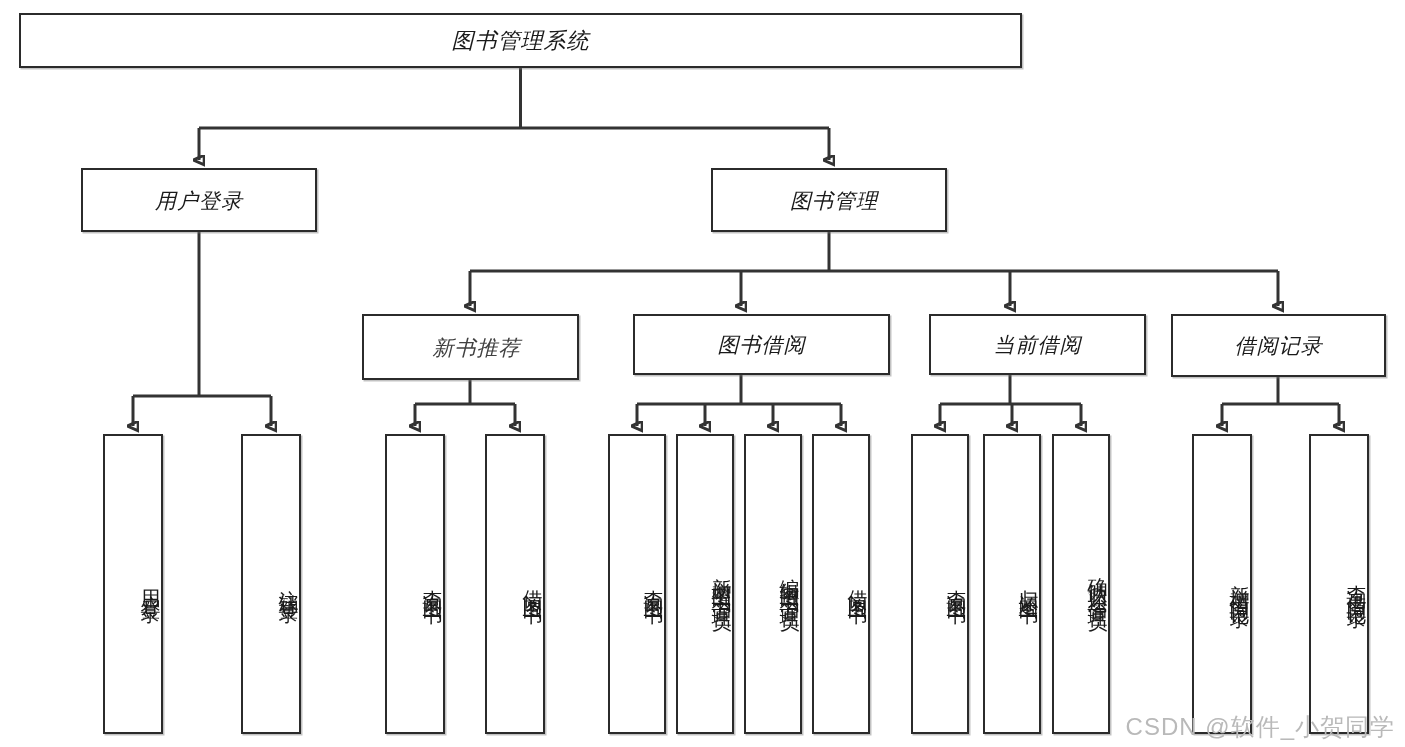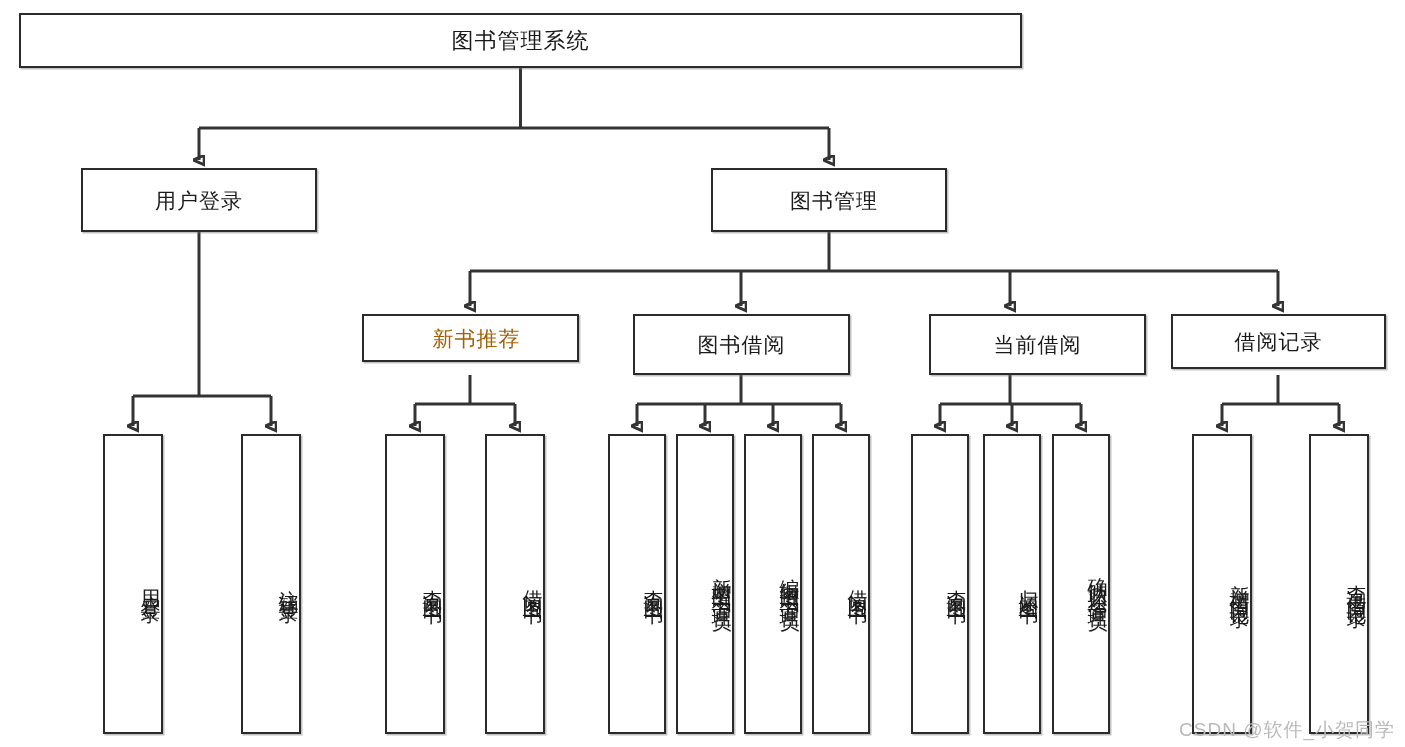--- a/index.html
+++ b/index.html
@@ -23,20 +23,21 @@
     align-items:center;
     justify-content:center;
     color:#1a1a1a;
     box-shadow:1.5px 1.5px 0 rgba(120,120,120,.45);
   }
   
   .node.h{
     font-size:21px;
     letter-spacing:1px;
     line-height:1;
+    font-style:italic;
   }
   .node.root{font-size:22px;}
   
   .node.v{
     font-size:20px;
     writing-mode:vertical-rl;
     text-orientation:upright;
     letter-spacing:5px;
     line-height:1.05;
     padding:10px 0;
@@ -50,21 +51,21 @@
   }
   svg.links path,svg.links line{
     stroke:#333333;
     stroke-width:3;
     fill:none;
   }
   .watermark{
     position:absolute;
     right:10px;
     bottom:4px;
-    font-size:19px;
+    font-size:24px;
     color:#b9b9b9;
     letter-spacing:1px;
     white-space:nowrap;
     user-select:none;
   }
 </style>
 </head>
 <body style="background: rgb(255, 255, 255);">
 
 <div id="diagram">
@@ -115,24 +116,24 @@
     <line x1="1222" y1="404" x2="1339" y2="404" stroke="#333333"></line>
     <line x1="1222" y1="404" x2="1222" y2="426" marker-end="url(#arrow)" stroke="#333333"></line>
     <line x1="1339" y1="404" x2="1339" y2="426" marker-end="url(#arrow)" stroke="#333333"></line>
   </svg>
 
   <div class="node h root" style="left: 19px; top: 13px; width: 1003px; height: 55px; border-color: rgb(43, 43, 43); background: rgb(255, 255, 255); color: rgb(26, 26, 26);">图书管理系统</div>
 
   <div class="node h" style="left: 81px; top: 168px; width: 236px; height: 64px; border-color: rgb(43, 43, 43); background: rgb(255, 255, 255); color: rgb(26, 26, 26);">用户登录</div>
   <div class="node h" style="left: 711px; top: 168px; width: 236px; height: 64px; border-color: rgb(43, 43, 43); background: rgb(255, 255, 255); color: rgb(26, 26, 26); padding-left: 10px;">图书管理</div>
 
-  <div class="node h" style="left: 362px; top: 314px; width: 217px; height: 48px; border-color: rgb(43, 43, 43); background: rgb(255, 255, 255); color: #a16207; padding-left: 12px;">新书推荐</div>
-  <div class="node h" style="left: 633px; top: 314px; width: 217px; height: 61px; border-color: rgb(43, 43, 43); background: rgb(255, 255, 255); color: rgb(26, 26, 26);">图书借阅</div>
+  <div class="node h" style="left: 362px; top: 314px; width: 217px; height: 66px; border-color: rgb(43, 43, 43); background: rgb(255, 255, 255); color: #404040; padding-left: 12px;">新书推荐</div>
+  <div class="node h" style="left: 633px; top: 314px; width: 257px; height: 61px; border-color: rgb(43, 43, 43); background: rgb(255, 255, 255); color: rgb(26, 26, 26);">图书借阅</div>
   <div class="node h" style="left: 902px; top: 314px; width: 217px; height: 61px; border-color: rgb(43, 43, 43); background: rgb(255, 255, 255); color: rgb(26, 26, 26); margin-left: 27px;">当前借阅</div>
-  <div class="node h" style="left: 1171px; top: 314px; width: 215px; height: 55px; border-color: rgb(43, 43, 43); background: rgb(255, 255, 255); color: rgb(26, 26, 26);">借阅记录</div>
+  <div class="node h" style="left: 1171px; top: 314px; width: 215px; height: 63px; border-color: rgb(43, 43, 43); background: rgb(255, 255, 255); color: rgb(26, 26, 26);">借阅记录</div>
 
   <div class="node v" style="left: 103px; top: 434px; width: 60px; height: 300px; border-color: rgb(43, 43, 43); background: rgb(255, 255, 255); color: rgb(26, 26, 26);">用户登录</div>
   <div class="node v" style="left: 241px; top: 434px; width: 60px; height: 300px; border-color: rgb(43, 43, 43); background: rgb(255, 255, 255); color: rgb(26, 26, 26);">注销登录</div>
   <div class="node v" style="left: 385px; top: 434px; width: 60px; height: 300px; border-color: rgb(43, 43, 43); background: rgb(255, 255, 255); color: rgb(26, 26, 26);">查询图书</div>
   <div class="node v" style="left: 485px; top: 434px; width: 60px; height: 300px; border-color: rgb(43, 43, 43); background: rgb(255, 255, 255); color: rgb(26, 26, 26);">借阅图书</div>
   <div class="node v" style="left: 608px; top: 434px; width: 58px; height: 300px; border-color: rgb(43, 43, 43); background: rgb(255, 255, 255); color: rgb(26, 26, 26);">查询图书</div>
   <div class="node v" style="left: 676px; top: 434px; width: 58px; height: 300px; border-color: rgb(43, 43, 43); background: rgb(255, 255, 255); color: rgb(26, 26, 26);">新增图书（管理员）</div>
   <div class="node v" style="left: 744px; top: 434px; width: 58px; height: 300px; border-color: rgb(43, 43, 43); background: rgb(255, 255, 255); color: rgb(26, 26, 26);">编辑图书（管理员）</div>
   <div class="node v" style="left: 812px; top: 434px; width: 58px; height: 300px; border-color: rgb(43, 43, 43); background: rgb(255, 255, 255); color: rgb(26, 26, 26);">借阅图书</div>
   <div class="node v" style="left: 911px; top: 434px; width: 58px; height: 300px; border-color: rgb(43, 43, 43); background: rgb(255, 255, 255); color: rgb(26, 26, 26);">查询图书</div>

